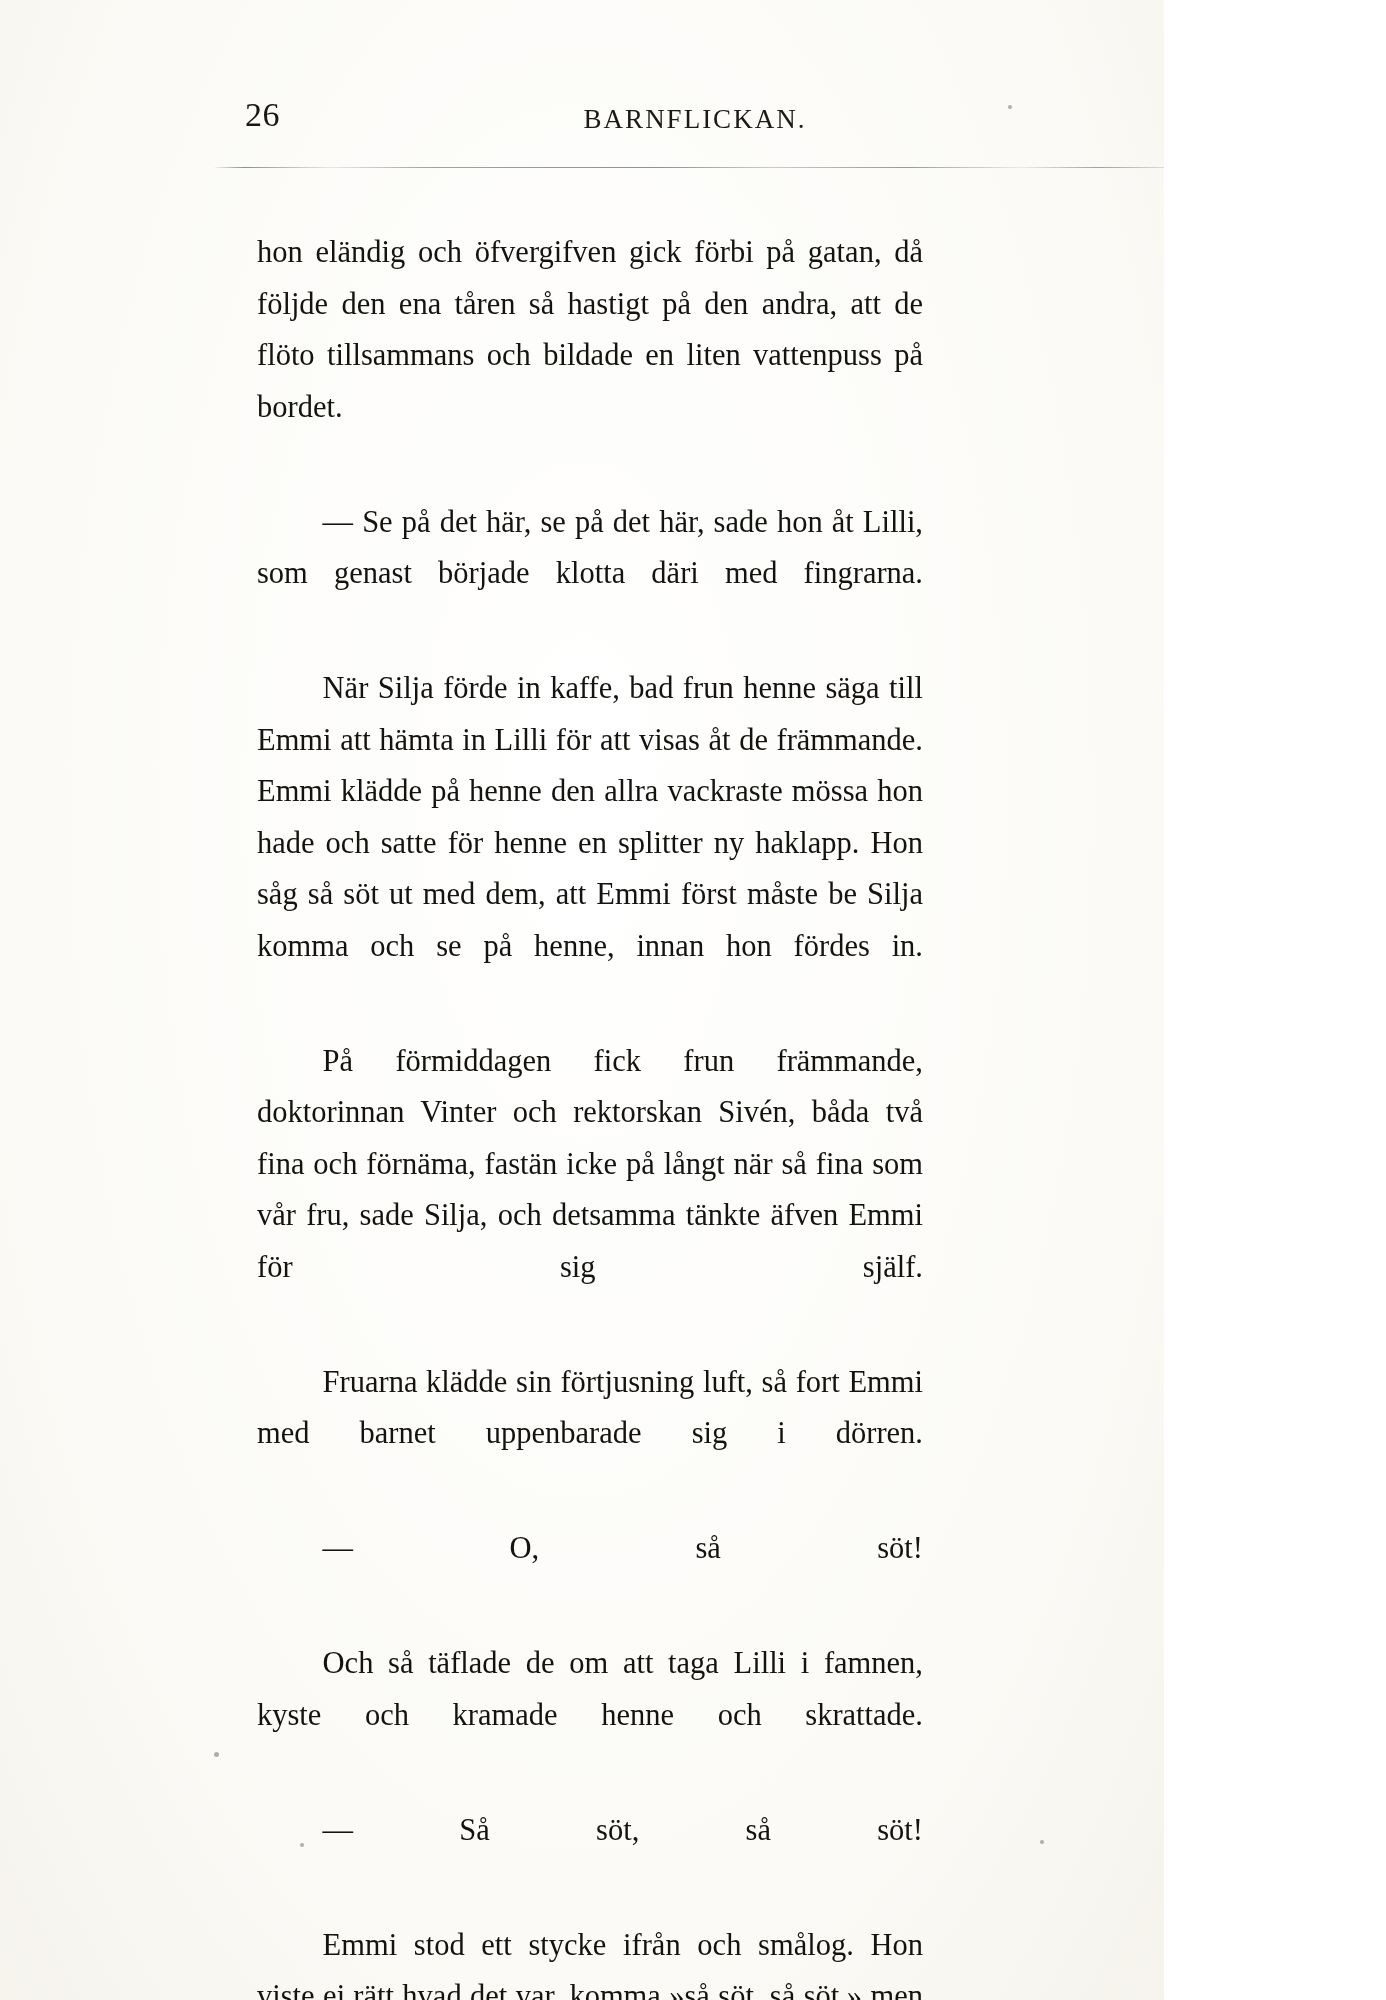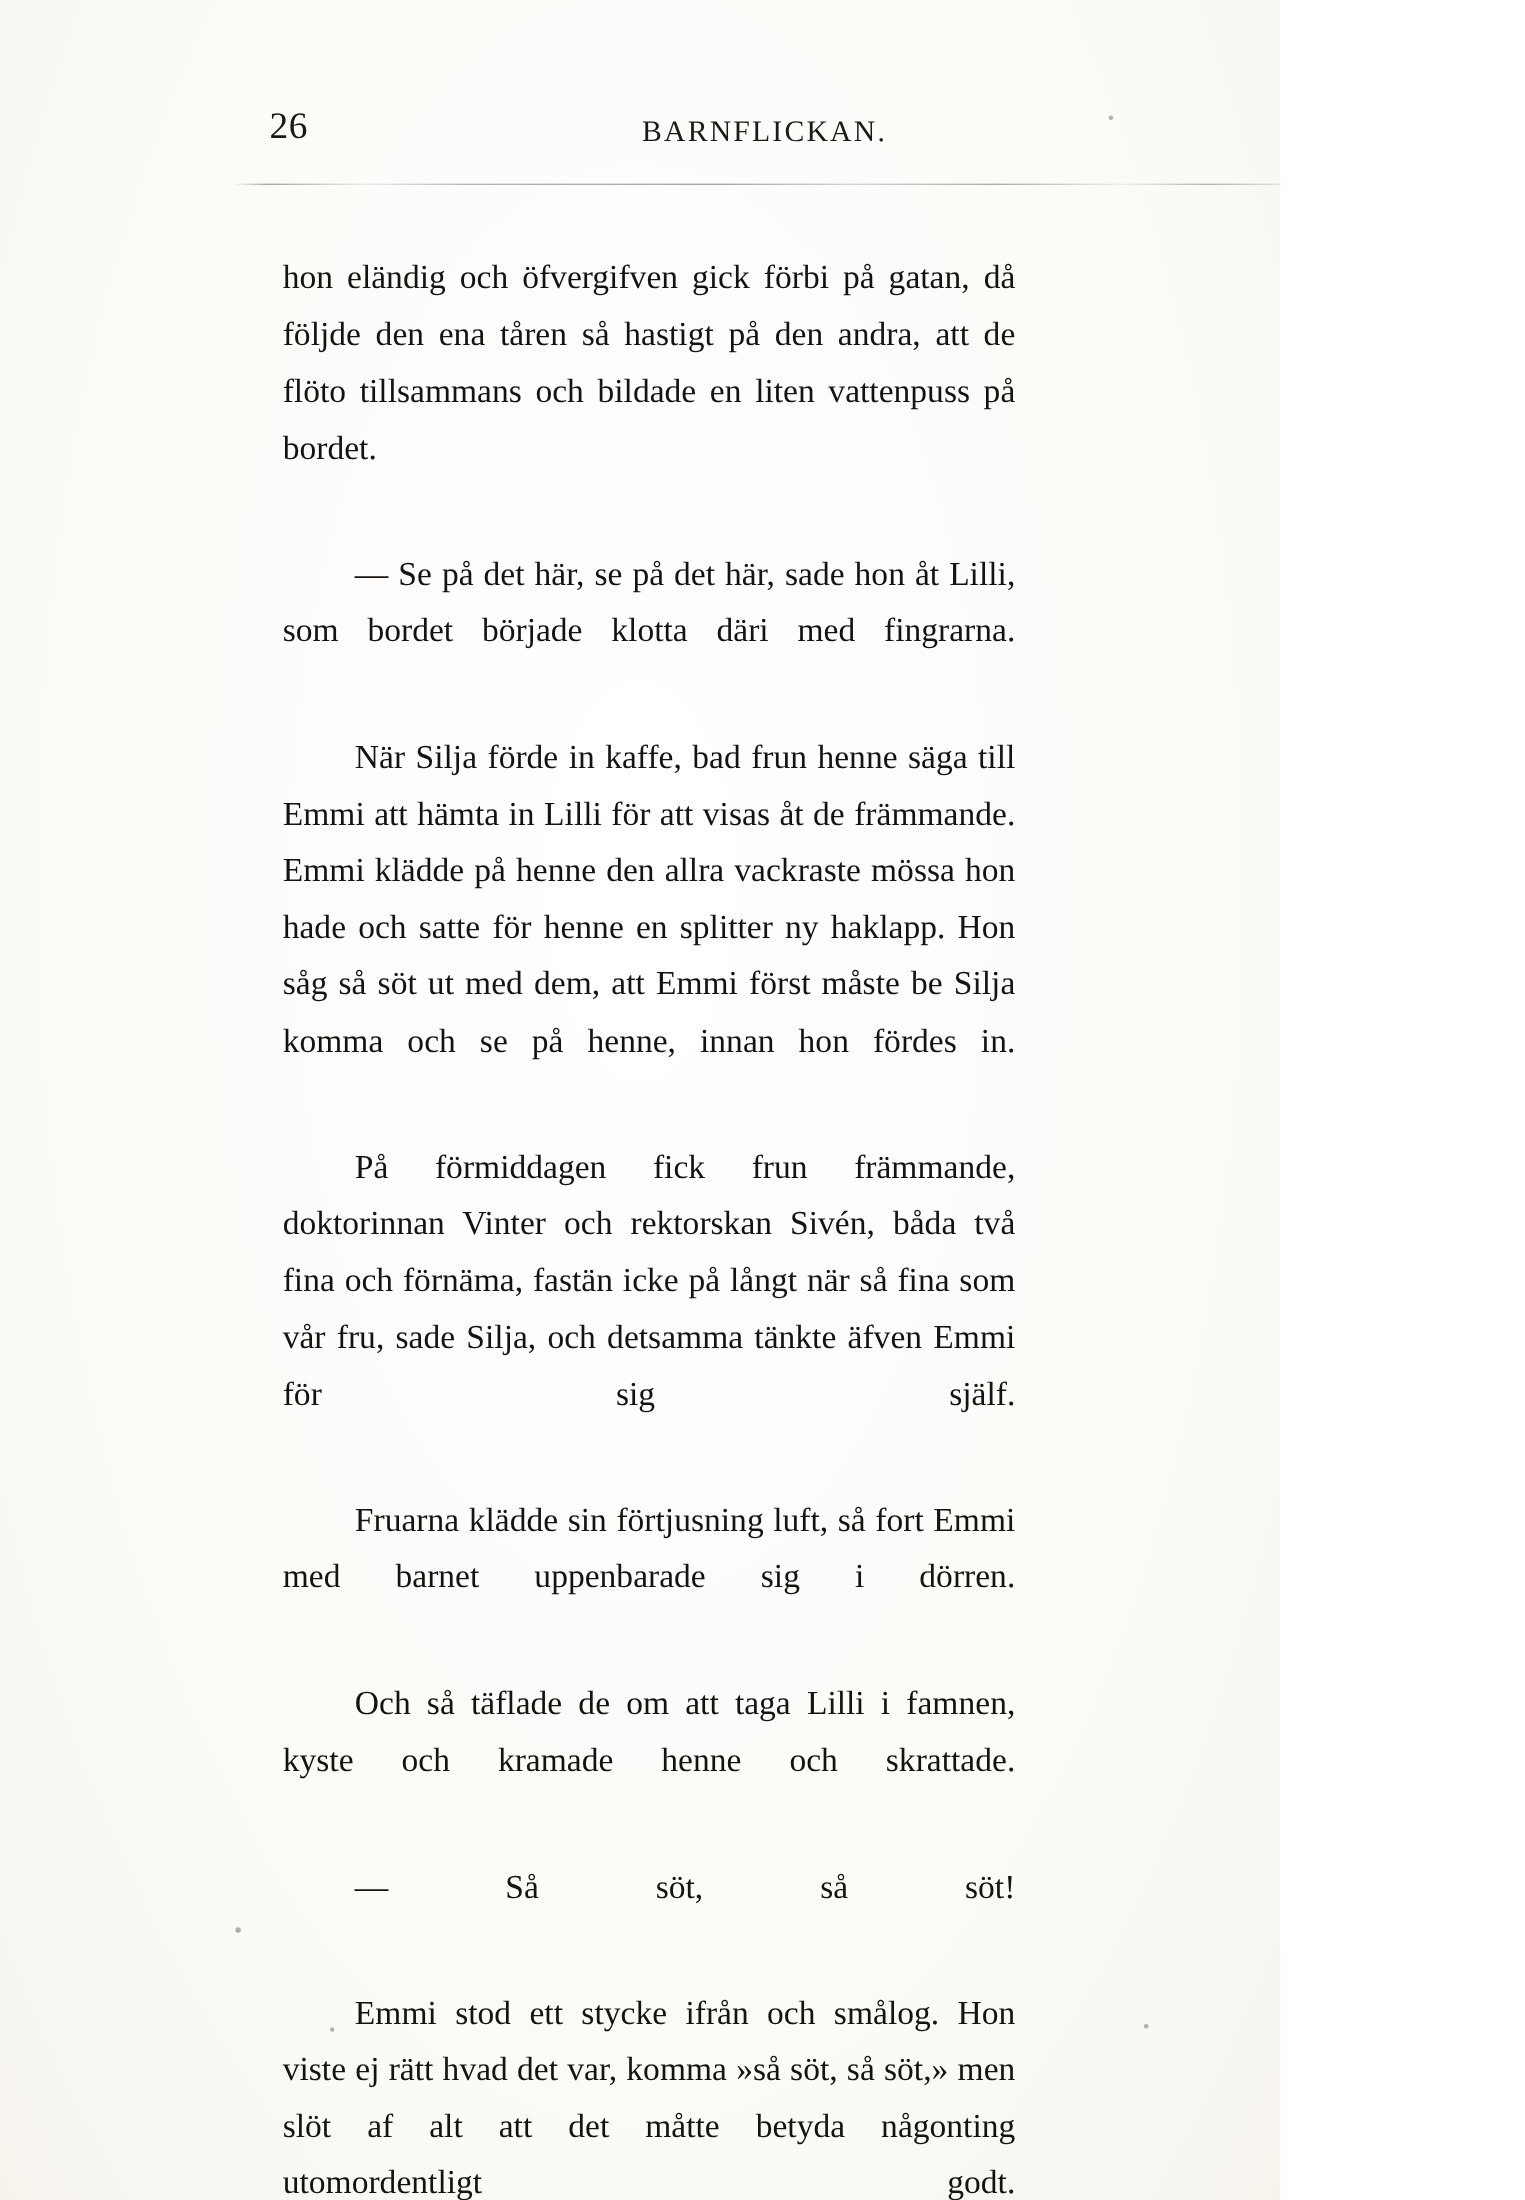--- a/index.html
+++ b/index.html
@@ -107,24 +107,25 @@
 
   <div class="header">
     <div class="folio">26</div>
     <div class="running-title">BARNFLICKAN.</div>
   </div>
 
   <div class="rule"></div>
 
   <div class="body-text">
     <p style="text-align-last: left;">hon eländig och öfvergifven gick förbi på gatan, då följde den ena tåren så hastigt på den andra, att de flöto tillsammans och bildade en liten vattenpuss på bordet.</p>
-    <p class="indent" style="text-align-last: left;">— Se på det här, se på det här, sade hon åt Lilli, som bordet började klotta däri med fingrarna.</p>
+    <p class="indent" style="text-align-last: left;">— Se på det här, se på det här, sade hon åt Lilli, som genast började klotta däri med fingrarna.</p>
     <p class="indent" style="text-align-last: left;">När Silja förde in kaffe, bad frun henne säga till Emmi att hämta in Lilli för att visas åt de främmande. Emmi klädde på henne den allra vackraste mössa hon hade och satte för henne en splitter ny haklapp. Hon såg så söt ut med dem, att Emmi först måste be Silja komma och se på henne, innan hon fördes in.</p>
     <p class="indent" style="text-align-last: left;">På förmiddagen fick frun främmande, doktorinnan Vinter och rektorskan Sivén, båda två fina och förnäma, fastän icke på långt när så fina som vår fru, sade Silja, och detsamma tänkte äfven Emmi för sig själf.</p>
     <p class="indent" style="text-align-last: left;">Fruarna klädde sin förtjusning luft, så fort Emmi med barnet uppenbarade sig i dörren.</p>
+    <p class="indent" style="text-align-last: left;">— O, så söt!</p>
     <p class="indent" style="text-align-last: left;">Och så täflade de om att taga Lilli i famnen, kyste och kramade henne och skrattade.</p>
     <p class="indent" style="text-align-last: left;">— Så söt, så söt!</p>
     <p class="indent" style="text-align-last: left;">Emmi stod ett stycke ifrån och smålog. Hon viste ej rätt hvad det var, komma »så söt, så söt,» men slöt af alt att det måtte betyda någonting utomordentligt godt.</p>
     <p class="indent" style="text-align-last: left;">Hastigt blefvo de dock allvarsamma. Frun</p>
   </div>
 
   <div class="faint-dot" style="left:214px; top:1752px; width:5px; height:5px;"></div>
   <div class="faint-dot" style="left:300px; top:1843px; width:4px; height:4px;"></div>
   <div class="faint-dot" style="left:1040px; top:1840px; width:4px; height:4px;"></div>
   <div class="faint-dot" style="left:1008px; top:105px; width:4px; height:4px;"></div>

